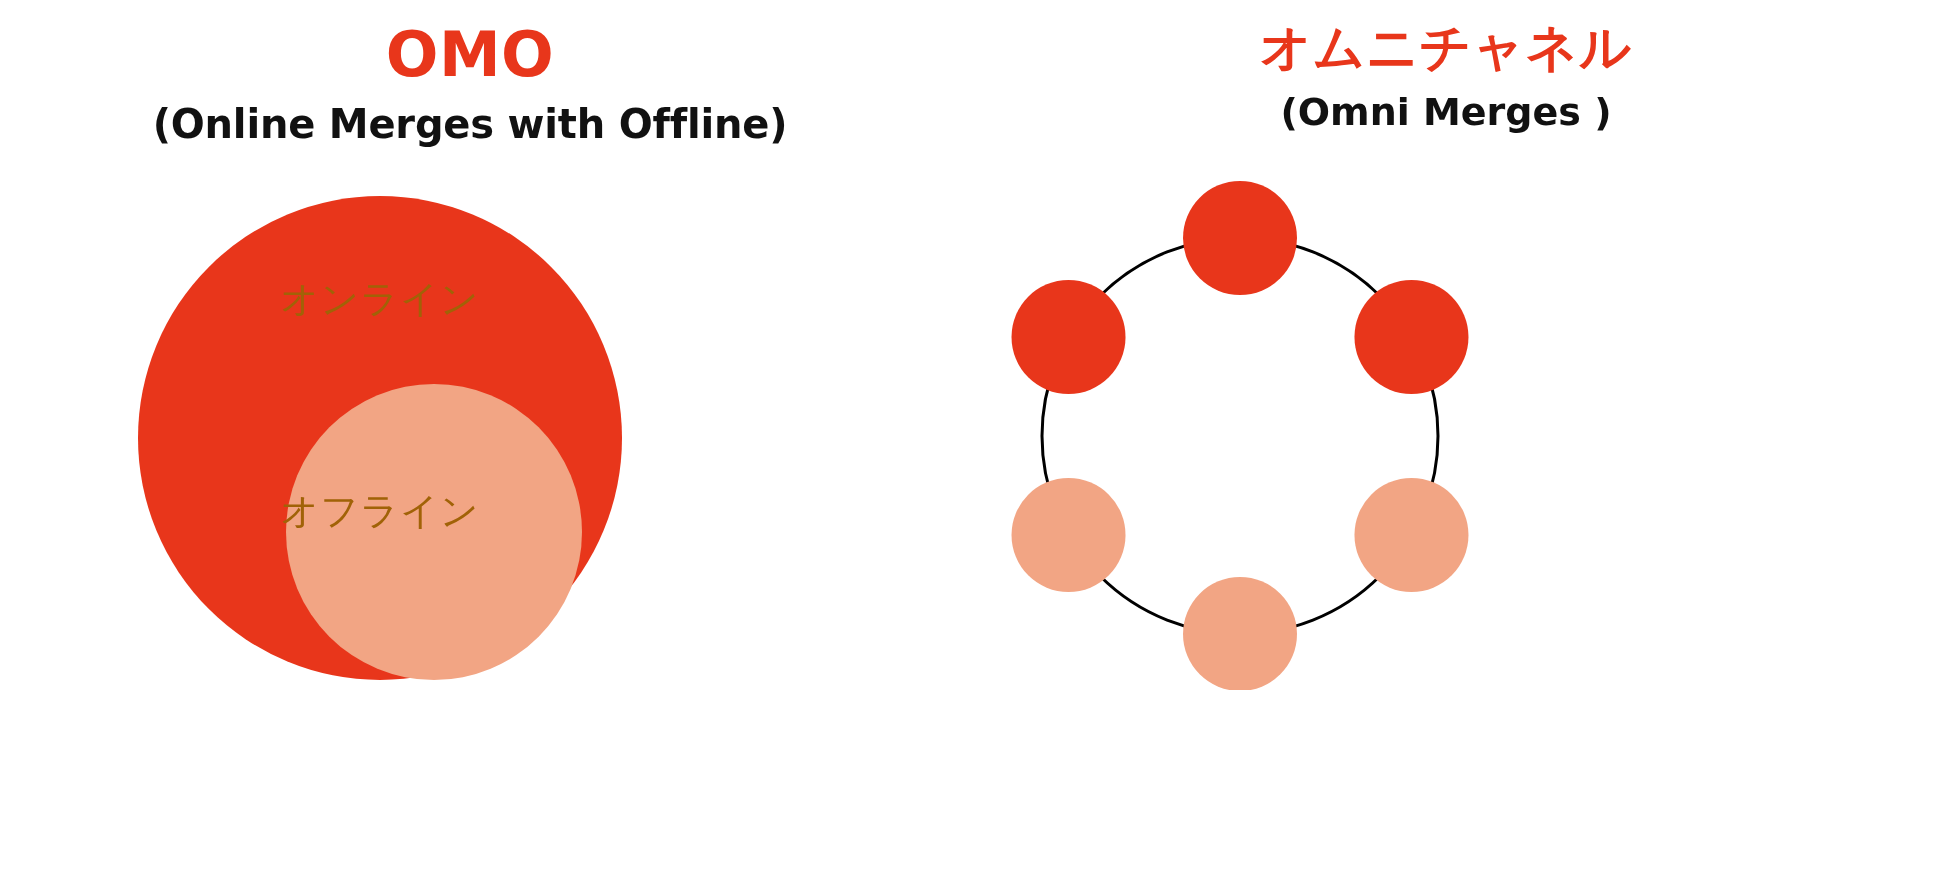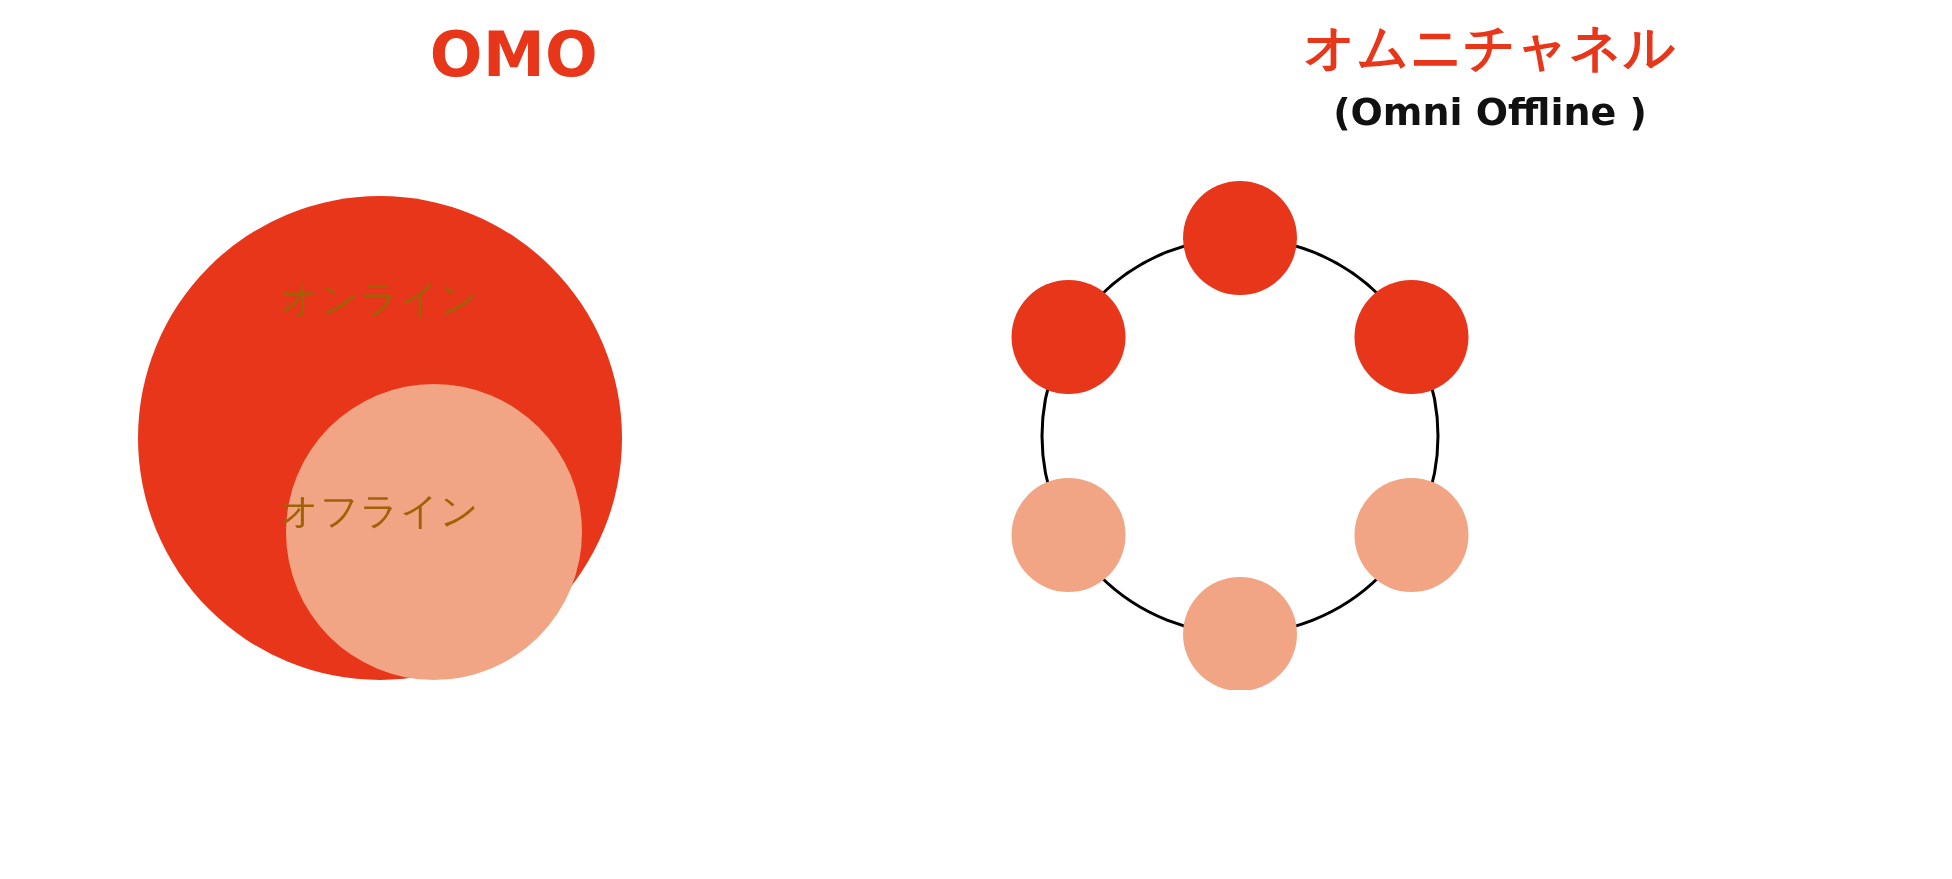--- a/index.html
+++ b/index.html
@@ -25,21 +25,20 @@
     height: 879px;
   }
   #panel-omo { left: 0; width: 940px; }
   #panel-omni { left: 940px; width: 1012px; }
 
   .title-block {
     position: absolute;
     left: 0;
     width: 100%;
     text-align: center;
-    margin-left: 44px;
   }
   .main-title {
     display: block;
     color: #E8361B;
     font-weight: 800;
     line-height: 1;
     white-space: nowrap;
   }
   .sub-title {
     display: block;
@@ -107,36 +106,37 @@
 </style>
 </head>
 <body>
 
 <div id="canvas">
 
   <div class="panel" id="panel-omo">
 
     <div class="title-block" id="omo-title-block">
       <span class="main-title">OMO</span>
+      <span class="sub-title">(Online Merges with Offline)</span>
     </div>
 
     <div id="omo-figure">
       <div class="circle-online" style="background: rgb(232, 54, 27);"></div>
       <div class="circle-offline" style="background: rgb(242, 165, 132);"></div>
       <span class="circle-label" id="label-online">オンライン</span>
       <span class="circle-label" id="label-offline">オフライン</span>
     </div>
 
   </div>
 
   <div class="panel" id="panel-omni">
 
     <div class="title-block" id="omni-title-block">
       <span class="main-title">オムニチャネル</span>
-      <span class="sub-title">(Omni Offline )</span>
+      <span class="sub-title">(Omni Merges )</span>
     </div>
 
     <div id="omni-figure">
       <svg width="520" height="512" viewBox="0 0 520 512">
         <circle id="ring-path" cx="260" cy="258" r="198" fill="none" stroke="#000000" stroke-width="3"></circle>
         <g id="ring-nodes">
             <circle cx="260" cy="60" r="57" fill="#E8361B"></circle>
             <circle cx="431.47302994931886" cy="159" r="57" fill="#E8361B"></circle>
             <circle cx="88.52697005068114" cy="159" r="57" fill="#E8361B"></circle>
             <circle cx="431.47302994931886" cy="357" r="57" fill="#F2A584"></circle>

